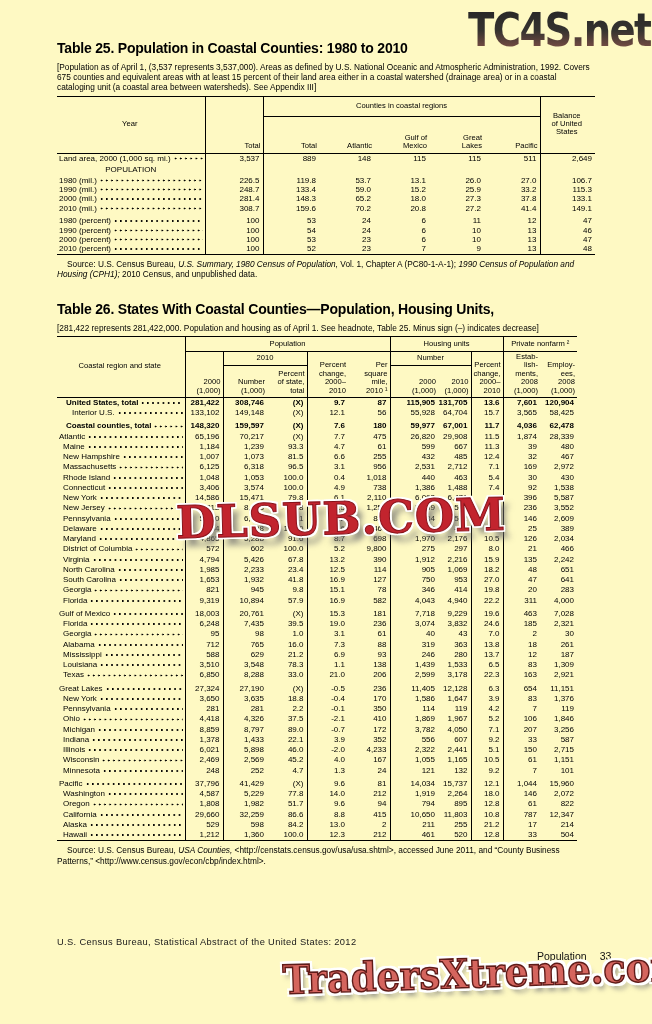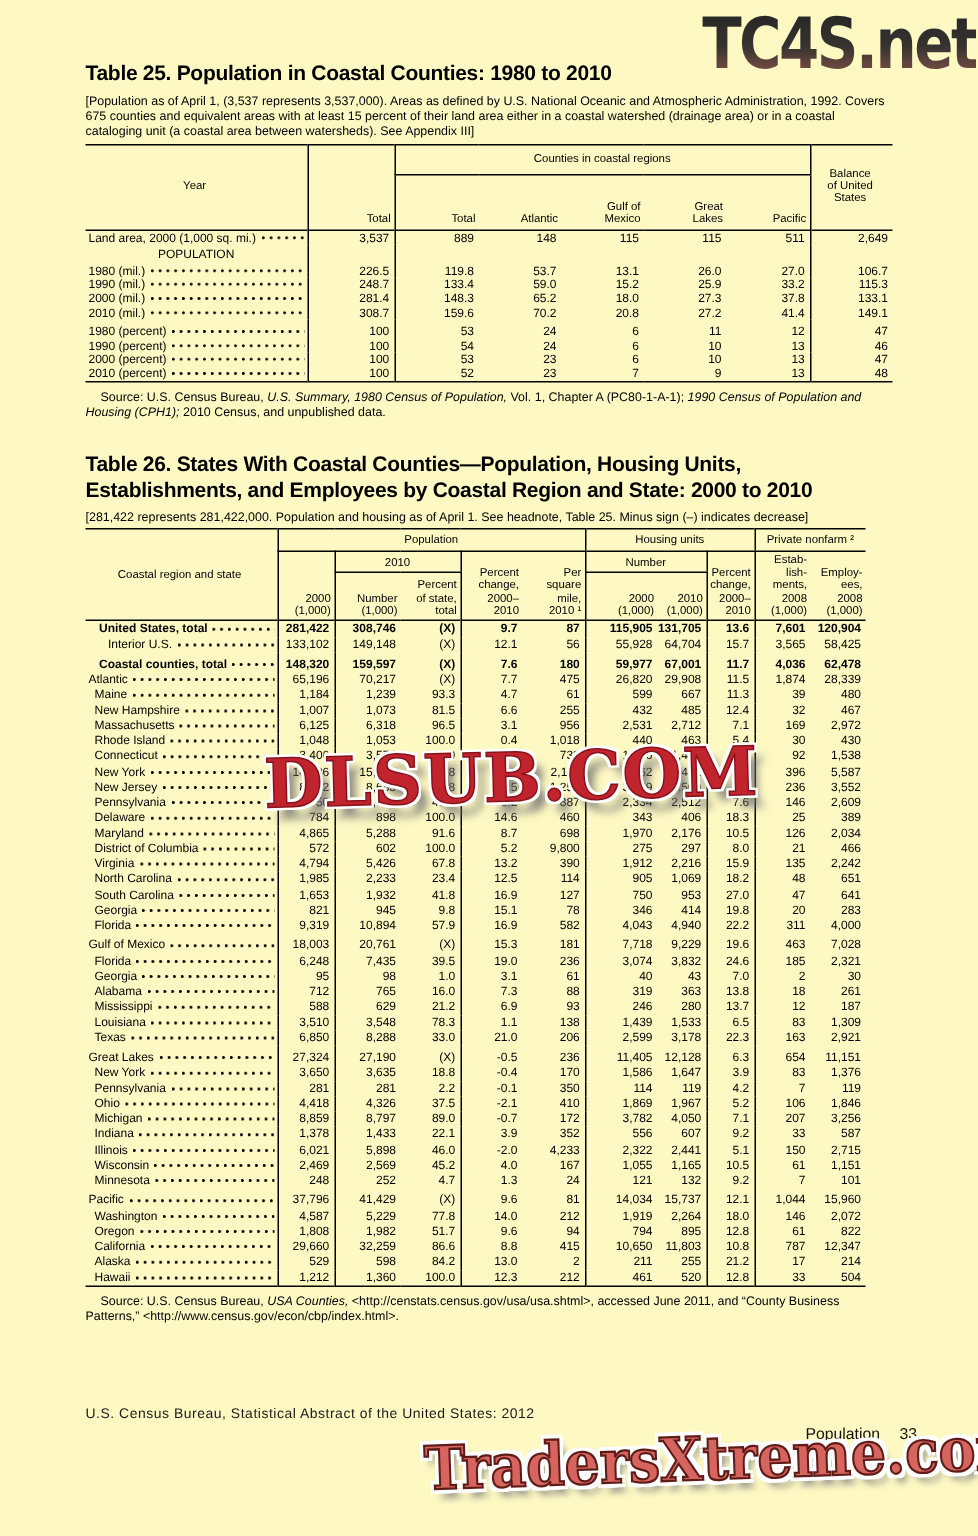--- a/index.html
+++ b/index.html
@@ -241,21 +241,21 @@
             <td class="num">13</td>
             <td class="num bl">48</td>
           </tr>
         </tbody>
     </table>
 
     <p class="src"><span>Source: U.S. Census Bureau, </span><span class="it">U.S. Summary, 1980 Census of Population,</span><span> Vol. 1, Chapter A (PC80-1-A-1); </span><span class="it">1990 Census of Population and Housing (CPH1);</span><span> 2010 Census, and unpublished data.</span></p>
   </section>
 
   <section class="sec t26">
-    <h1 class="t-title"><span>Table 26. States With Coastal Counties—Population, Housing Units,</span><br><span>Establishments, and Employees by Coastal Region and State: 2000 to 2010</span></h1>
+    <h1 class="t-title"><span>Table 26. States With Coastal Counties—Population, Housing Units,</span><br></h1>
     <p class="headnote">[281,422 represents 281,422,000. Population and housing as of April 1. See headnote, Table 25. Minus sign (–) indicates decrease]</p>
 
     <table id="t26-table">
       <colgroup>
         <col style="width:128px">
           <col style="width:38px">
           <col style="width:44px">
           <col style="width:40px">
         <col style="width:41px">
           <col style="width:42px">

